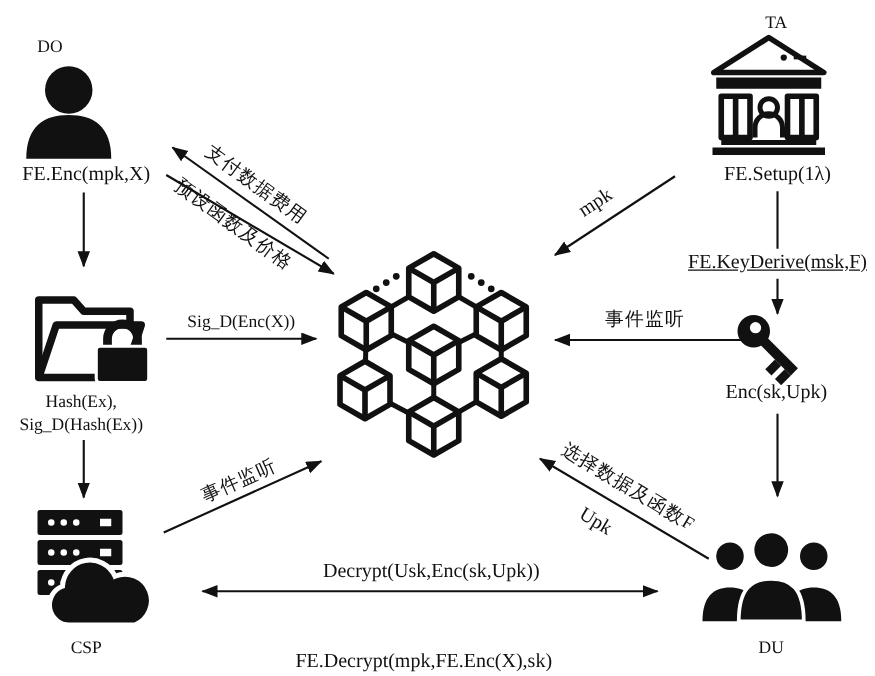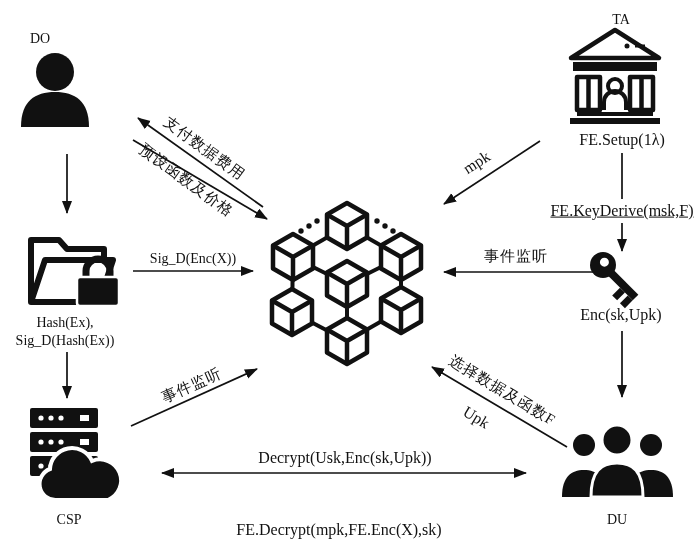--- a/index.html
+++ b/index.html
@@ -153,20 +153,21 @@
       <circle cx="584" cy="445" r="11"></circle>
       <path d="M562,497 C562,477 571,470 584,470 C597,470 606,477 606,497 Z"></path>
       <circle cx="651" cy="445" r="11"></circle>
       <path d="M629,497 C629,477 638,470 651,470 C664,470 673,477 673,497 Z"></path>
       <circle cx="617" cy="440" r="15" stroke="#fff" stroke-width="3"></circle>
       <path d="M591,497 C591,471 601,463 617,463 C633,463 643,471 643,497 Z" stroke="#fff" stroke-width="3"></path>
     </g>
   </svg>
 
   <div class="lbl entity" style="left:40px;top:39px;">DO</div>
+  <div class="lbl formula" style="left:69px;top:140px;">FE.Enc(mpk,X)</div>
 
   <div class="lbl entity" style="left:621px;top:20px;">TA</div>
   <div class="lbl formula" style="left:622px;top:140px;">FE.Setup(1λ)</div>
 
   <div class="lbl formula" style="left:622px;top:211px;text-decoration:underline;">FE.KeyDerive(msk,F)</div>
   <div class="lbl cn" style="left:516px;top:257px;">事件监听</div>
   <div class="lbl formula" style="left:621px;top:315px;">Enc(sk,Upk)</div>
 
   <div class="lbl formula-sm" style="left:65px;top:323px;text-align:center;">Hash(Ex),</div>
   <div class="lbl formula-sm" style="left:65px;top:341px;">Sig_D(Hash(Ex))</div>

